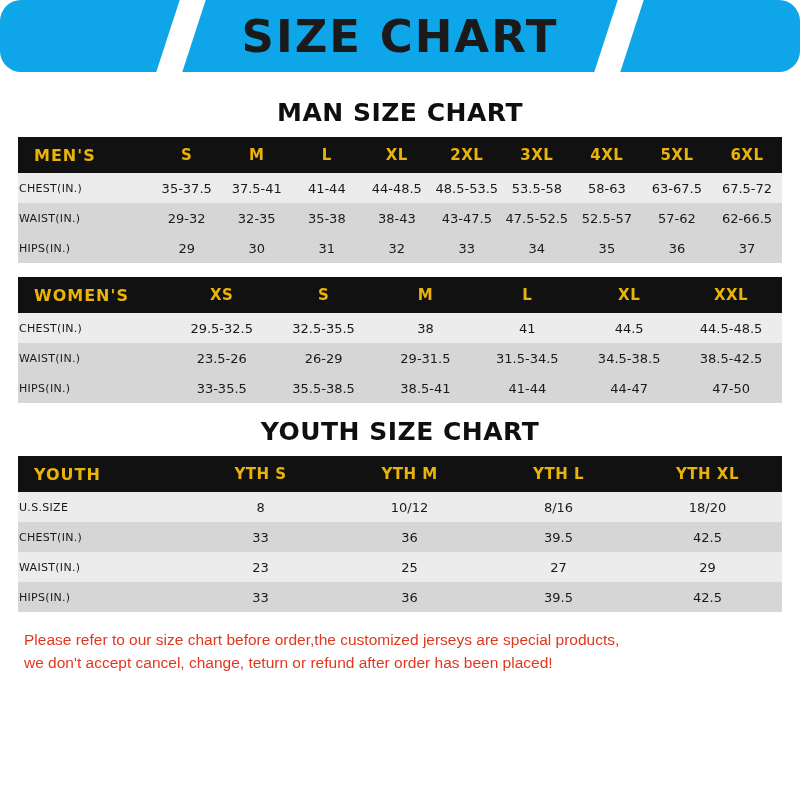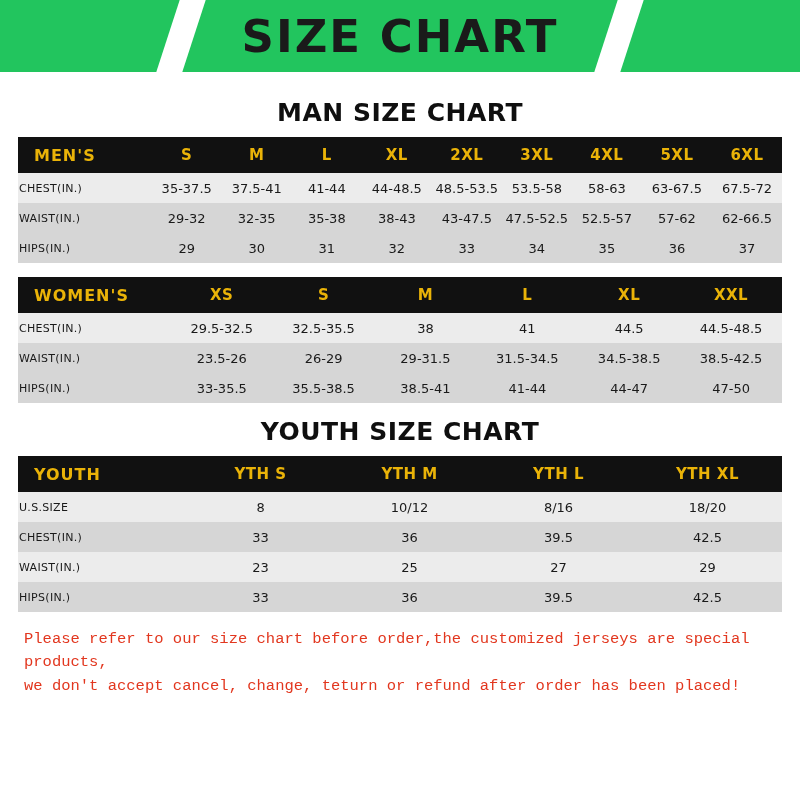--- a/index.html
+++ b/index.html
@@ -19,26 +19,27 @@
     height: 800px;
     box-sizing: border-box;
     background: #ffffff;
     display: flex;
     flex-direction: column;
   }
   
   .banner {
     position: relative;
     height: 72px;
-    background: #22c55e;
+    background: #0ea5e9;
     display: flex;
     align-items: center;
     justify-content: center;
     overflow: hidden;
     flex: none;
+    border-radius: 21px;
   }
   .banner::before,
   .banner::after {
     content: "";
     position: absolute;
     top: 0;
     width: 26px;
     height: 72px;
     background: #ffffff;
   }
@@ -114,21 +115,21 @@
   
   .men-tbl col.first   { width: 17.5%; }
   .women-tbl col.first { width: 20%; }
   .youth-tbl col.first { width: 22%; }
 
   
   .note {
     margin: 16px 0 0 0;
     padding: 0 6px 10px 6px;
     color: #e2371f;
-    font-family: Liberation Mono, monospace;
+    font-family: Liberation Sans, sans-serif;
     font-size: 15.5px;
     line-height: 1.5;
     text-align: left;
   }
   .note .line { display: block; }
   .bottom-bar {
     height: 6px;
     background: #ffffff;
     flex: none;
   }

